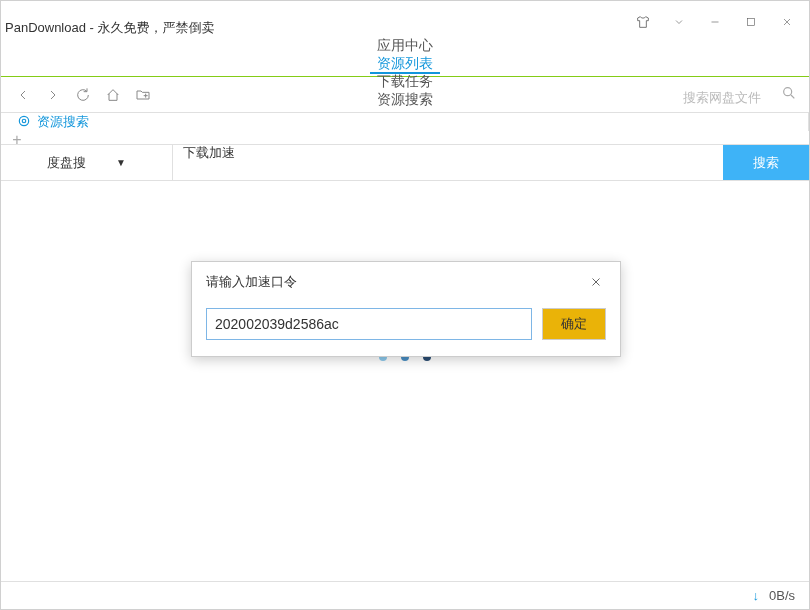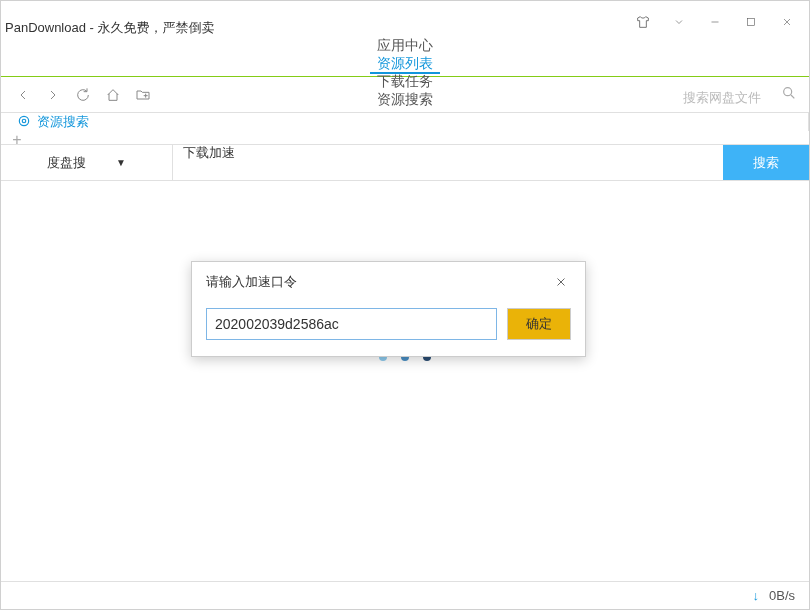--- a/index.html
+++ b/index.html
@@ -41,21 +41,21 @@
     .search-btn { width: 86px; background: #3eb3f7; color: #fff; font-size: 13px; display: flex; align-items: center; justify-content: center; cursor: pointer; }
     
     .content { position: relative; height: calc(610px - 36px - 40px - 36px - 32px - 36px - 28px); }
     
     .loading-dots { position: absolute; top: 172px; left: 50%; transform: translateX(-50%); display: flex; gap: 14px; }
     .loading-dots .dot { width: 8px; height: 8px; border-radius: 50%; }
     .d1 { background: #8cc9ec; }
     .d2 { background: #4a8fc4; }
     .d3 { background: #2b4d73; }
     
-    .dialog { position: absolute; top: 80px; left: 190px; width: 395px; background: #fff; border: 1px solid #ccc; box-shadow: 0 3px 12px rgba(0,0,0,0.2); }
+    .dialog { position: absolute; top: 80px; left: 190px; width: 430px; background: #fff; border: 1px solid #ccc; box-shadow: 0 3px 12px rgba(0,0,0,0.2); }
     .dialog-head { display: flex; align-items: center; padding: 10px 14px 6px; font-size: 13px; color: #333; }
     .dialog-head-title { flex: 1; }
     .dialog-close { width: 20px; height: 20px; display: flex; align-items: center; justify-content: center; cursor: pointer; }
     .dialog-close svg { width: 12px; height: 12px; stroke: #333; stroke-width: 1.5; }
     .dialog-body { display: flex; gap: 10px; padding: 10px 14px 16px; align-items: center; }
     .dialog-input { flex: 1; height: 32px; border: 1px solid #7eb6e6; padding: 0 8px; font-size: 14px; color: #333; outline: none; }
     .dialog-confirm { height: 32px; padding: 0 18px; background: #eab308; border: 1px solid #ccc; font-size: 13px; color: #333; cursor: pointer; }
     
     .statusbar { position: absolute; bottom: 0; left: 0; right: 0; height: 28px; border-top: 1px solid #e0e0e0; display: flex; align-items: center; justify-content: flex-end; padding: 0 14px; gap: 10px; font-size: 13px; color: #555; }
     .statusbar .dl-icon { color: #1296db; font-weight: bold; }

